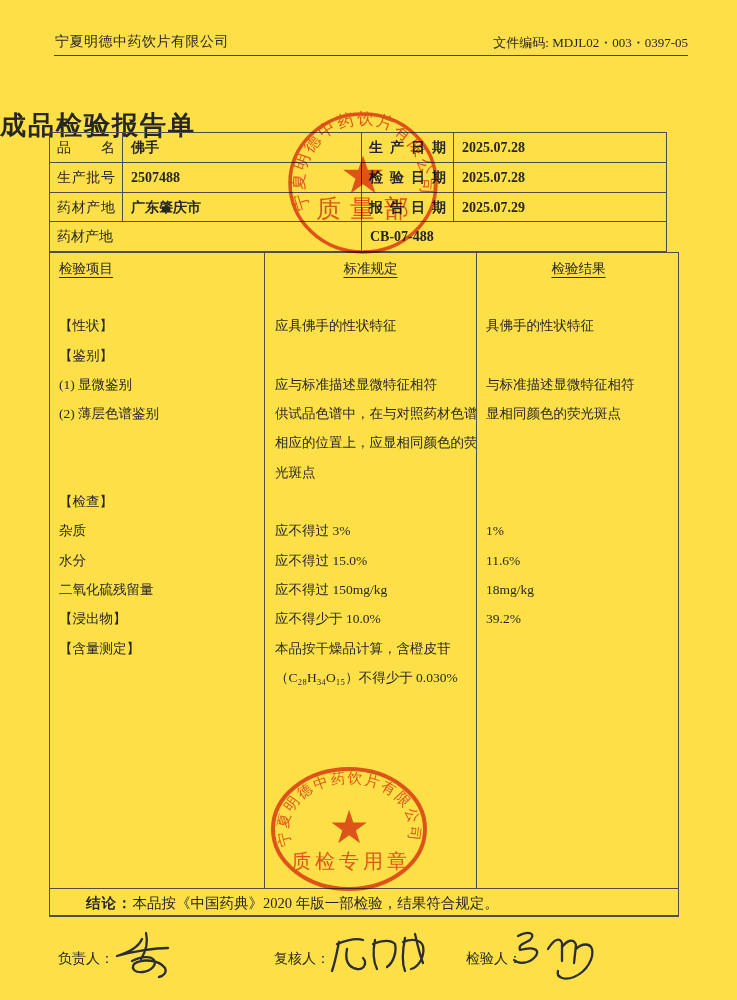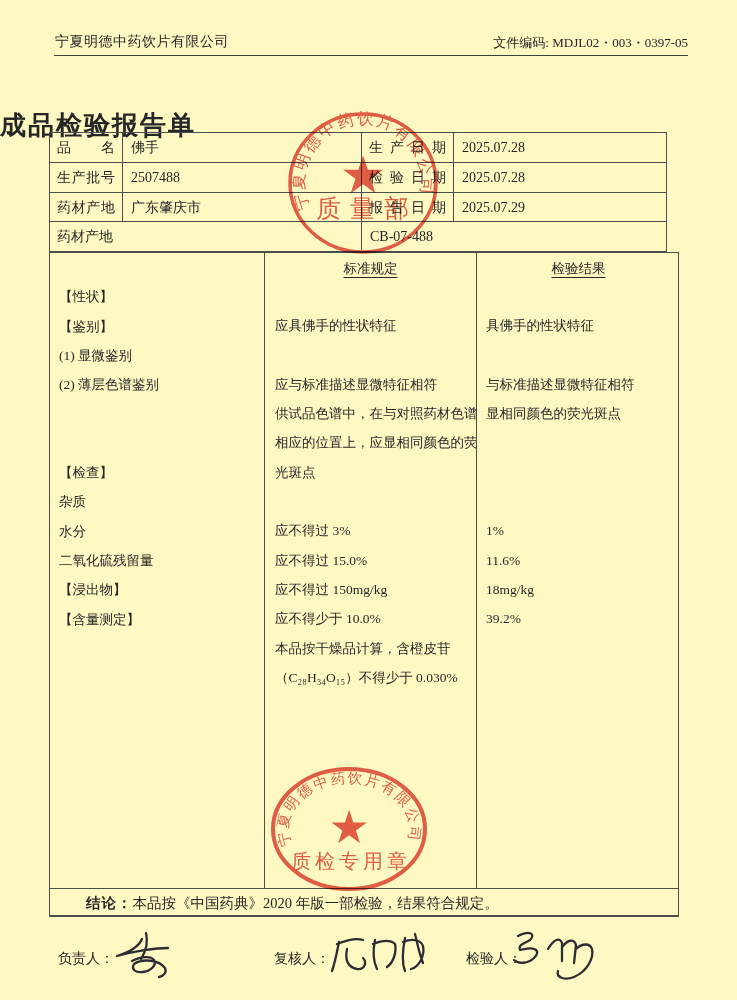--- a/index.html
+++ b/index.html
@@ -1,38 +1,38 @@
 <!DOCTYPE html>
 <html><head>
 <meta charset="utf-8">
 <style>
   html,body { margin:0; padding:0; background:#e8e8e8; }
   .page {
     position:relative; width:737px; height:1000px; margin:0 auto;
-    background:#fef9c3; overflow:hidden;
+    background:#fde047; overflow:hidden;
     font-family:"Liberation Serif","DejaVu Serif",serif;
     color:#262626;
   }
   
   .hdr-company { position:absolute; left:55px; top:33px; font-size:14px; letter-spacing:.5px; }
   .hdr-code    { position:absolute; right:49px; top:34px; font-size:13px; }
   .hdr-rule    { position:absolute; left:54px; top:55px; width:634px; height:0; border-top:1.5px solid #3f3f3f; }
   
   .title { position:absolute; left:0; top:84px; width:714px; text-align:left;
            font-size:26px; font-weight:bold; letter-spacing:2px;margin-top:24px; }
   
   .info-table {
     position:absolute; left:49px; top:132px; width:618px; height:120px;
     border:1px solid #4d4d4d; box-sizing:border-box;
     display:grid; grid-template-columns:72px 239px 92px 1fr;
     grid-auto-rows:29.3px; font-size:14px;
   }
   .info-table > div { box-sizing:border-box; line-height:29px; white-space:nowrap; overflow:hidden; }
   .cell-t { border-top:1px solid #4d4d4d; }
-  .cell-l { border-left:1px solid #4d4d4d; }
+  .cell-l { border-left:1px solid #4d4d4d;font-weight:bold; }
   .jlabel { text-align:justify; text-align-last:justify; padding:0 7px; }
   .ival   { padding-left:8px; }
   .span2a { grid-column:1 / 3; padding-left:7px; }
   .span2b { grid-column:3 / 5; padding-left:8px; }
   
   .main-table {
     position:absolute; left:49px; top:252px; width:630px; height:637px;
     border:1px solid #4d4d4d; box-sizing:border-box; font-size:13.5px;
   }
   .mt-col { position:absolute; top:0; bottom:0; box-sizing:border-box; }
@@ -88,20 +88,21 @@
     <div class="ival cell-l cell-t">广东肇庆市</div>
     <div class="jlabel cell-l cell-t">报告日期</div>
     <div class="ival cell-l cell-t">2025.07.29</div>
 
     <div class="span2a cell-t">药材产地</div>
     <div class="span2b cell-l cell-t">CB-07-488</div>
   </div>
 
   <div class="main-table">
     <div class="mt-col mt-col1">
+      <div class="mt-head">检验项目</div>
       <div>
           <div class="mt-line"></div>
           <div class="mt-line">【性状】</div>
           <div class="mt-line">【鉴别】</div>
           <div class="mt-line">(1) 显微鉴别</div>
           <div class="mt-line">(2) 薄层色谱鉴别</div>
           <div class="mt-line"></div>
           <div class="mt-line"></div>
           <div class="mt-line">【检查】</div>
           <div class="mt-line">杂质</div>

